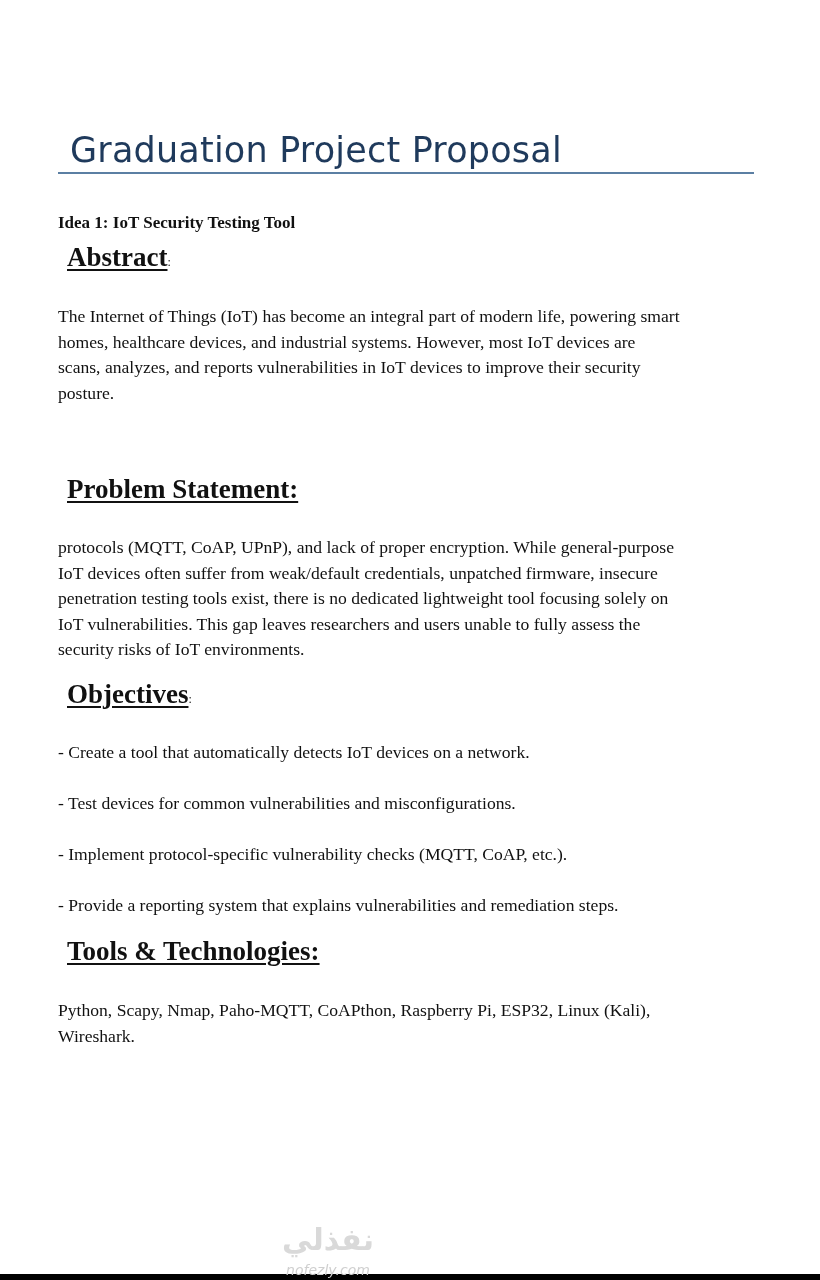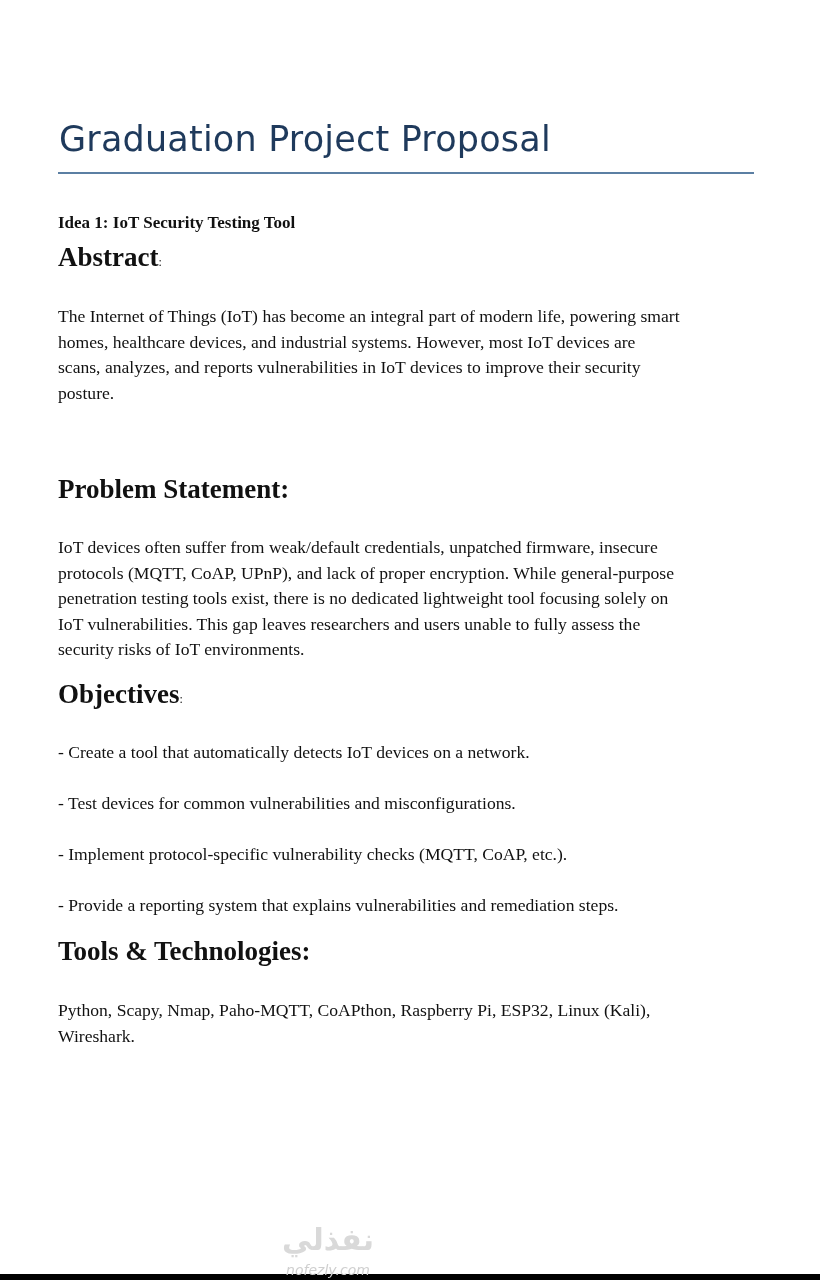--- a/index.html
+++ b/index.html
@@ -23,21 +23,21 @@
   .doc-title {
     position: absolute;
     top: 118px;
     left: 0;
     font-family: "DejaVu Sans", sans-serif;
     font-size: 35px;
     font-weight: normal;
     color: #1f3a5c;
     letter-spacing: 0.2px;
     white-space: nowrap;
-    margin: 1px;
+    margin: 12px;
   }
   .title-rule {
     position: absolute;
     top: 172px;
     left: 0;
     width: 696px;
     height: 2px;
     background: #5b7fa3;
   }
   .serif {
@@ -54,22 +54,24 @@
   }
   .section-heading {
     position: absolute;
     left: 0;
     font-size: 27px;
     font-weight: bold;
     white-space: nowrap;
     margin: 0;
   }
   .section-heading .ul {
+    text-decoration: underline;
     text-decoration-thickness: 2px;
     text-underline-offset: 3px;
+    margin-left: 9px;
   }
   .section-heading .colon-small {
     font-size: 12px;
     font-weight: normal;
   }
   .para {
     position: absolute;
     left: 0;
     width: 700px;
     font-size: 17.6px;
@@ -131,22 +133,22 @@
     <div>The Internet of Things (IoT) has become an integral part of modern life, powering smart</div>
     <div>homes, healthcare devices, and industrial systems. However, most IoT devices are</div>
     <div>scans, analyzes, and reports vulnerabilities in IoT devices to improve their security</div>
     <div>posture.</div>
   </div>
 
   <h3 class="section-heading serif" style="top:474px;">
     <span class="ul">Problem Statement:</span>
   </h3>
   <div class="para serif" style="top:535px;">
+    <div>protocols (MQTT, CoAP, UPnP), and lack of proper encryption. While general-purpose</div>
     <div>IoT devices often suffer from weak/default credentials, unpatched firmware, insecure</div>
-    <div>protocols (MQTT, CoAP, UPnP), and lack of proper encryption. While general-purpose</div>
     <div>penetration testing tools exist, there is no dedicated lightweight tool focusing solely on</div>
     <div>IoT vulnerabilities. This gap leaves researchers and users unable to fully assess the</div>
     <div>security risks of IoT environments.</div>
   </div>
 
   <h3 class="section-heading serif" style="top:679px;">
     <span class="ul">Objectives</span><span class="colon-small">:</span>
   </h3>
   <p class="obj-item serif" style="top:742px;">- Create a tool that automatically detects IoT devices on a network.</p>
   <p class="obj-item serif" style="top:793px;">- Test devices for common vulnerabilities and misconfigurations.</p>

